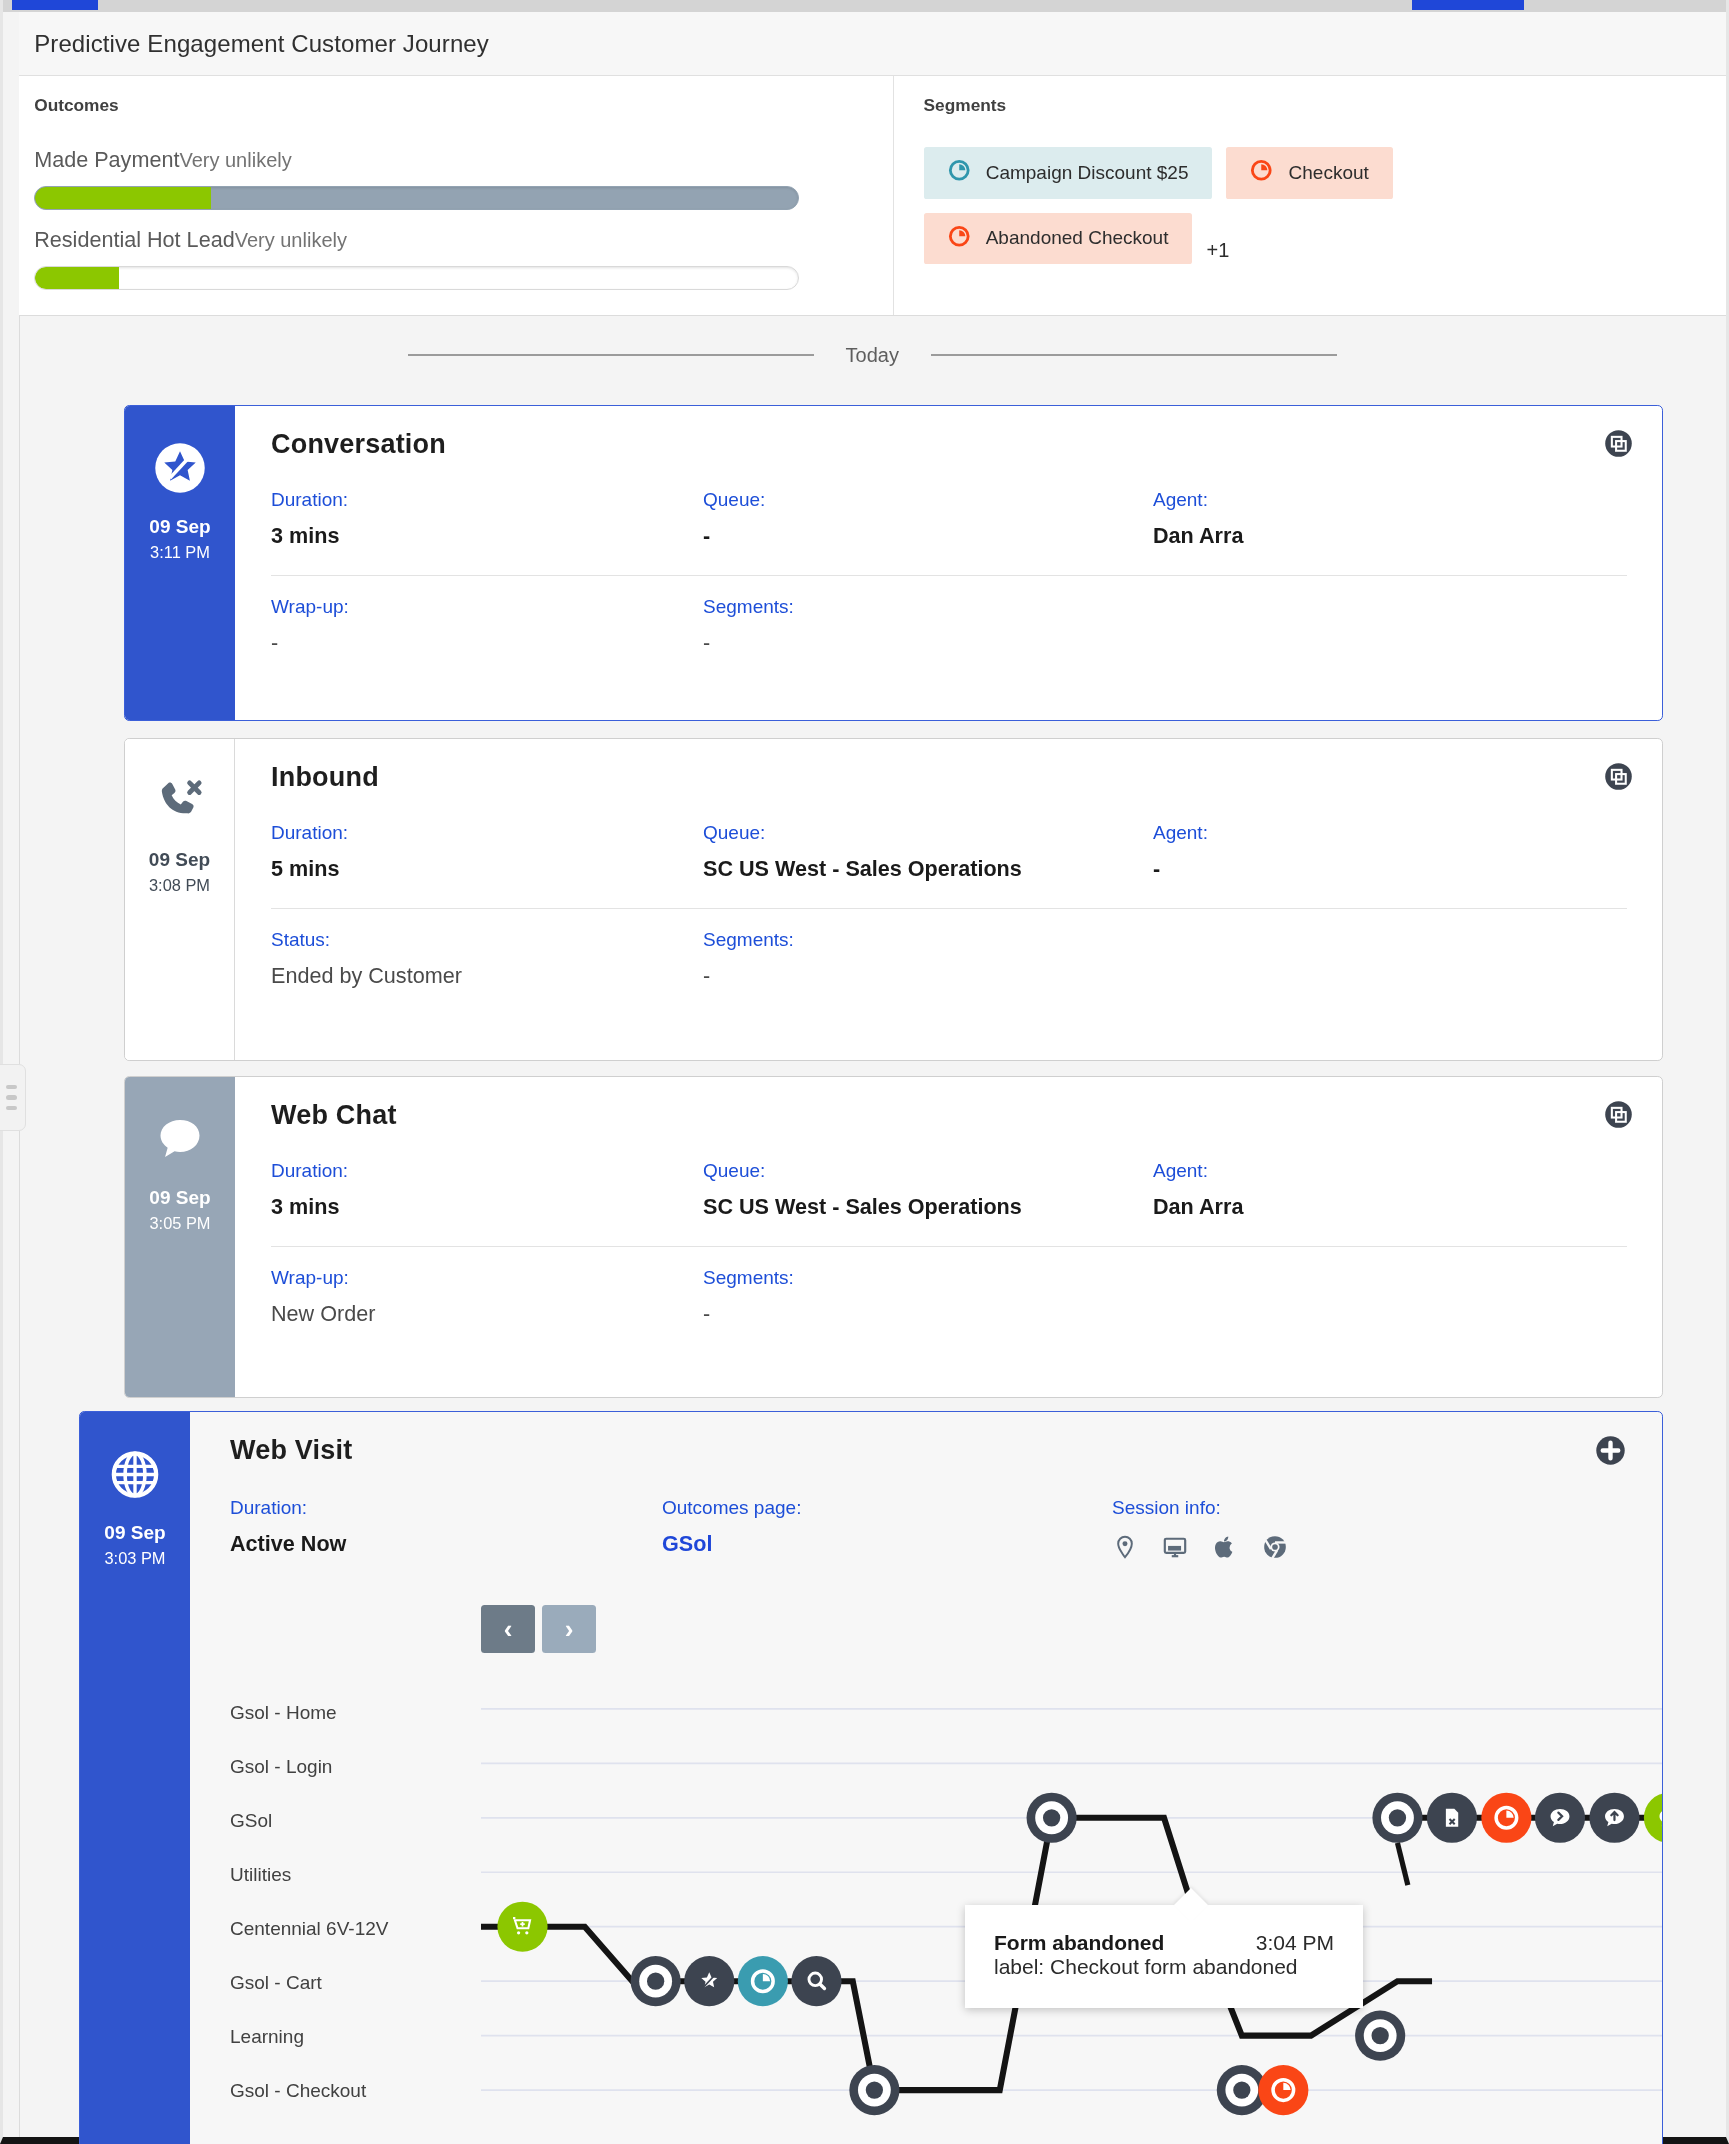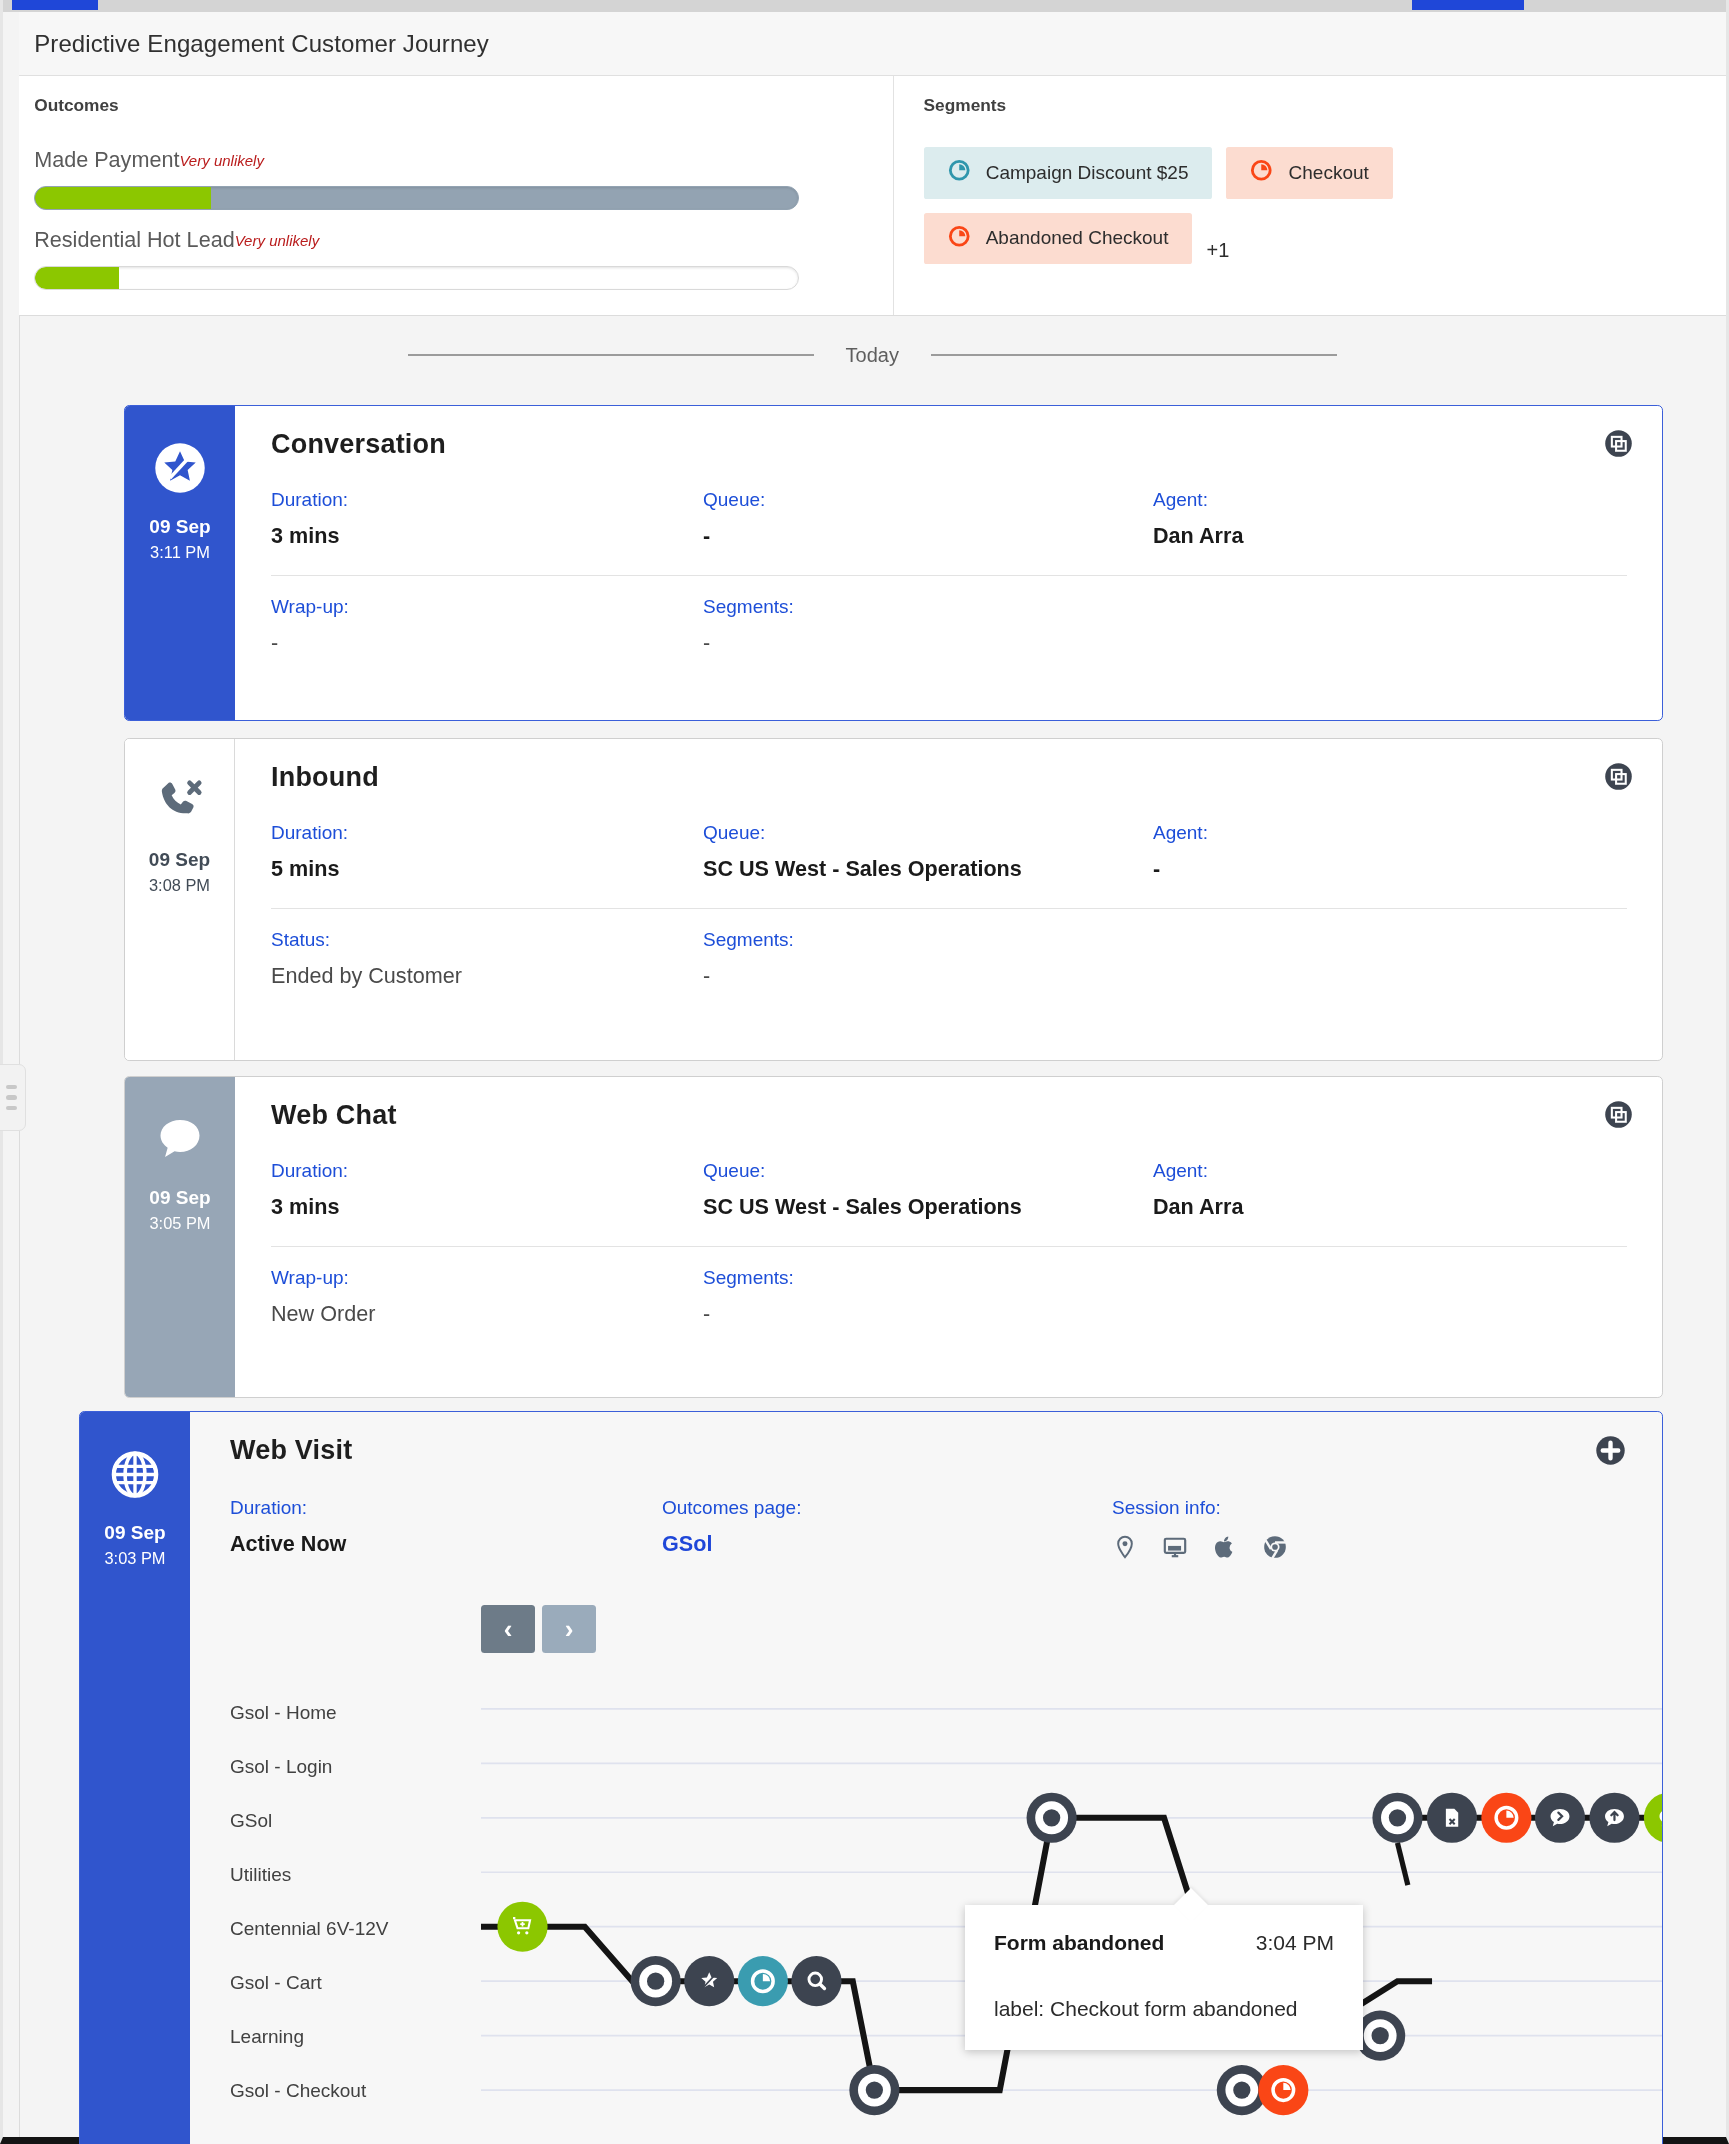--- a/index.html
+++ b/index.html
@@ -53,21 +53,21 @@
     border-right: 0.9px solid #e2e2e2;
   }
   .segments-pane { flex: 1; padding: 19px 0 0 30px; }
   .pane-heading {
     font-size: 17.3px; font-weight: bold; color: #404040;
     margin-bottom: 31px;
   }
   .outcome-row { margin-bottom: 17.3px; }
   .outcome-labels { display: flex; align-items: center; gap: 0; }
   .outcome-name { font-size: 21.6px; color: #5a5a5a; }
-  .outcome-likelihood { font-size: 15px; color: #b91c1c; font-style: italic; }
+  .outcome-likelihood { font-size: 20px; color: #737373; }
   .bar-track {
     margin-top: 13px; width: 765px; height: 24px;
     border-radius: 12px; background: #ffffff;
     border: 0.9px solid #d9d9d9;
     box-shadow: inset 0 0.9px 2.6px rgba(0,0,0,.12);
     overflow: hidden; position: relative;
   }
   .bar-track.dim { background: #93a3b2; border-color: #93a3b2; }
   .bar-fill {
     position: absolute; left: 0; top: 0; bottom: 0;
@@ -166,21 +166,21 @@
   }
   .tooltip:before {
     content: ""; position: absolute; top: -12px; left: 214px;
     width: 24px; height: 24px; background: #ffffff;
     transform: rotate(45deg);
     box-shadow: -1.7px -1.7px 3.5px rgba(0,0,0,.07);
   }
   .tt-head { display: flex; justify-content: space-between; align-items: baseline; }
   .tt-title { font-size: 21px; font-weight: bold; color: #1a1a1a; }
   .tt-time  { font-size: 21px; color: #2b2b2b; }
-  .tt-body  { margin-top: 42px; font-size: 21px; color: #2b2b2b; }
+  .tt-body  { font-size: 21px; color: #2b2b2b; }
 
   
   .drag-handle {
     position: absolute; left: -5.2px; top: 1064px;
     width: 28px; height: 67px; background: #f2f2f2;
     border: 0.9px solid #e0e0e0; border-radius: 0 7px 7px 0;
     display: flex; flex-direction: column; align-items: center;
     justify-content: center; gap: 6px;
   }
   .drag-handle span { width: 11.2px; height: 4.3px; border-radius: 2.6px; background: #c8c8c8; }

